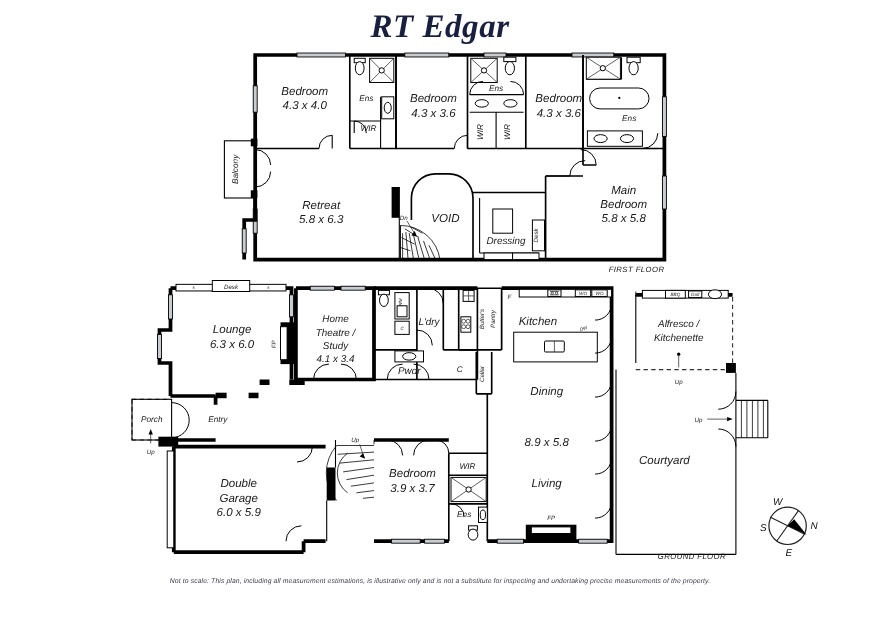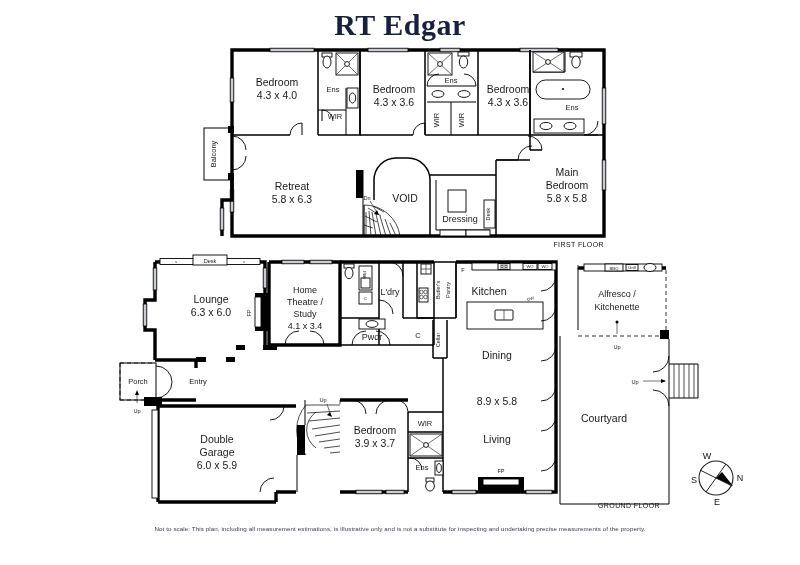--- a/index.html
+++ b/index.html
@@ -4,21 +4,21 @@
 <title>RT Edgar Floor Plan</title>
 <style>
   html,body{margin:0;padding:0;}
   body{
     width:800px;height:565px;
     background:#ffffff;
     font-family:"Liberation Sans", sans-serif;
     overflow:hidden;
     position:relative;
   }
-  #page{position:relative;width:800px;height:565px;}
+  #page{position:relative;width:800px;height:565px;font-style:italic;}
   .brand{
     position:absolute;left:0;top:8px;width:800px;
     text-align:center;
     font-family:"Liberation Serif", serif;
     font-size:30px;font-weight:700;
     color:#18203d;
     letter-spacing:0.5px;
   }
   .plan-svg{position:absolute;left:0;top:0;width:800px;height:565px;}
   .disclaimer{

